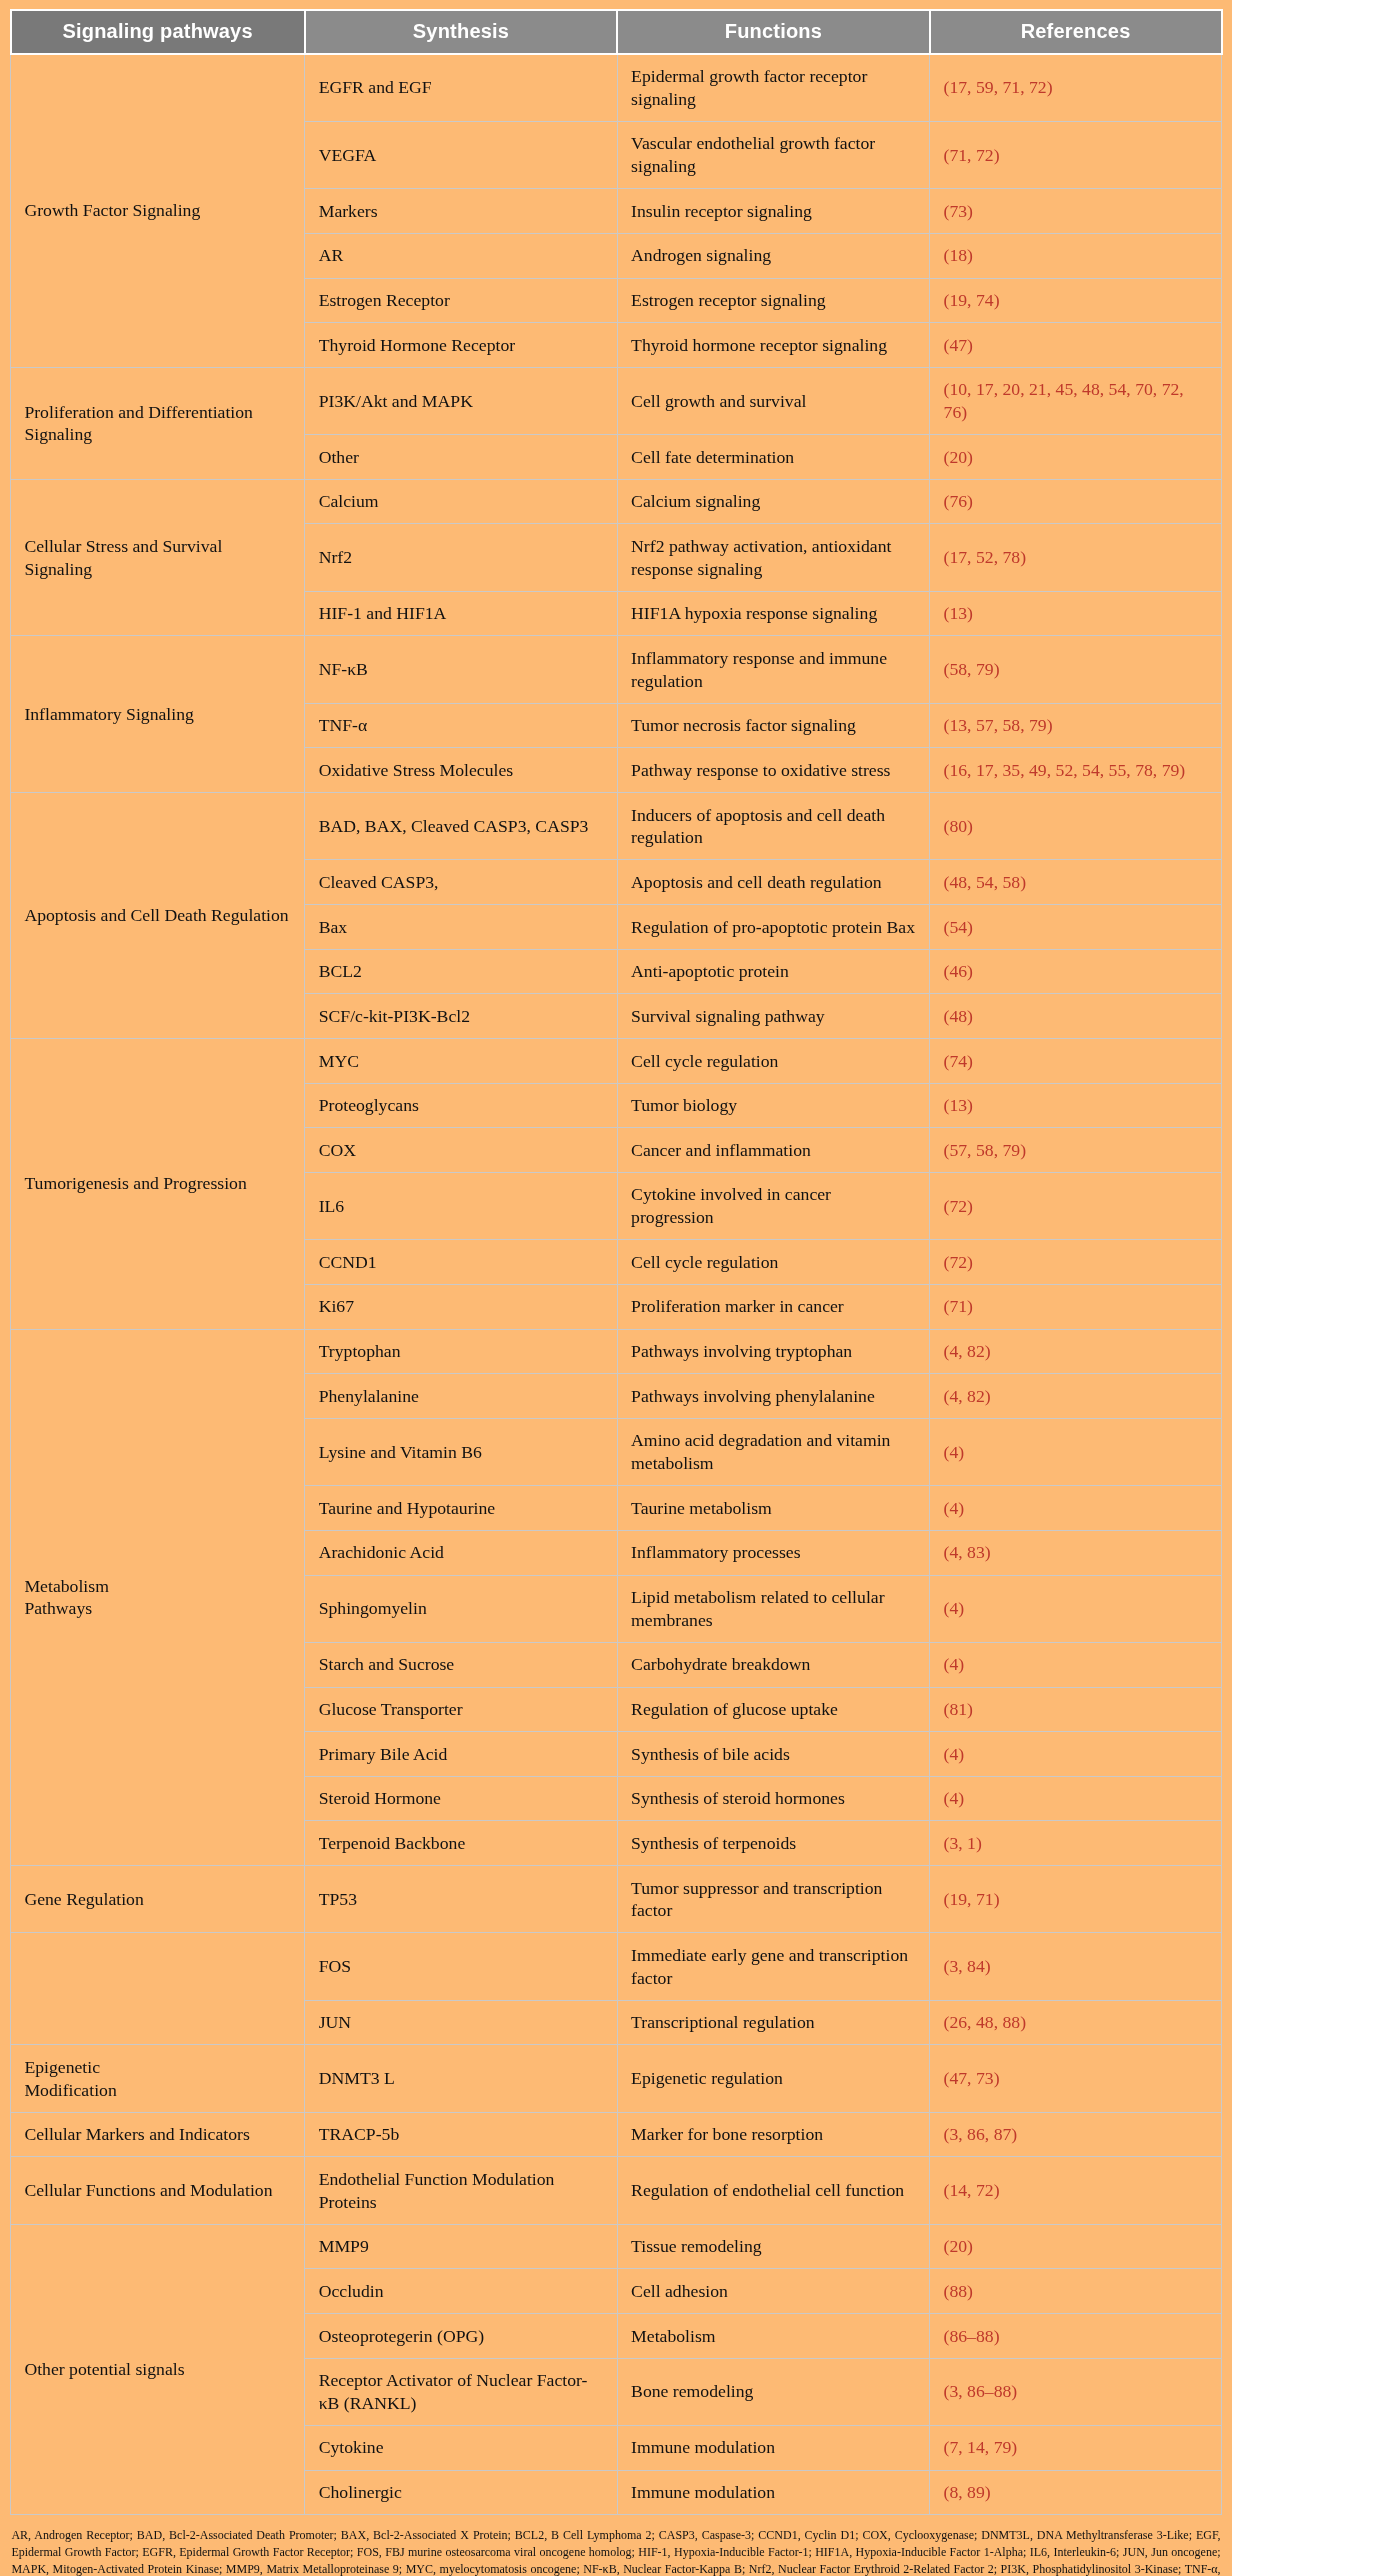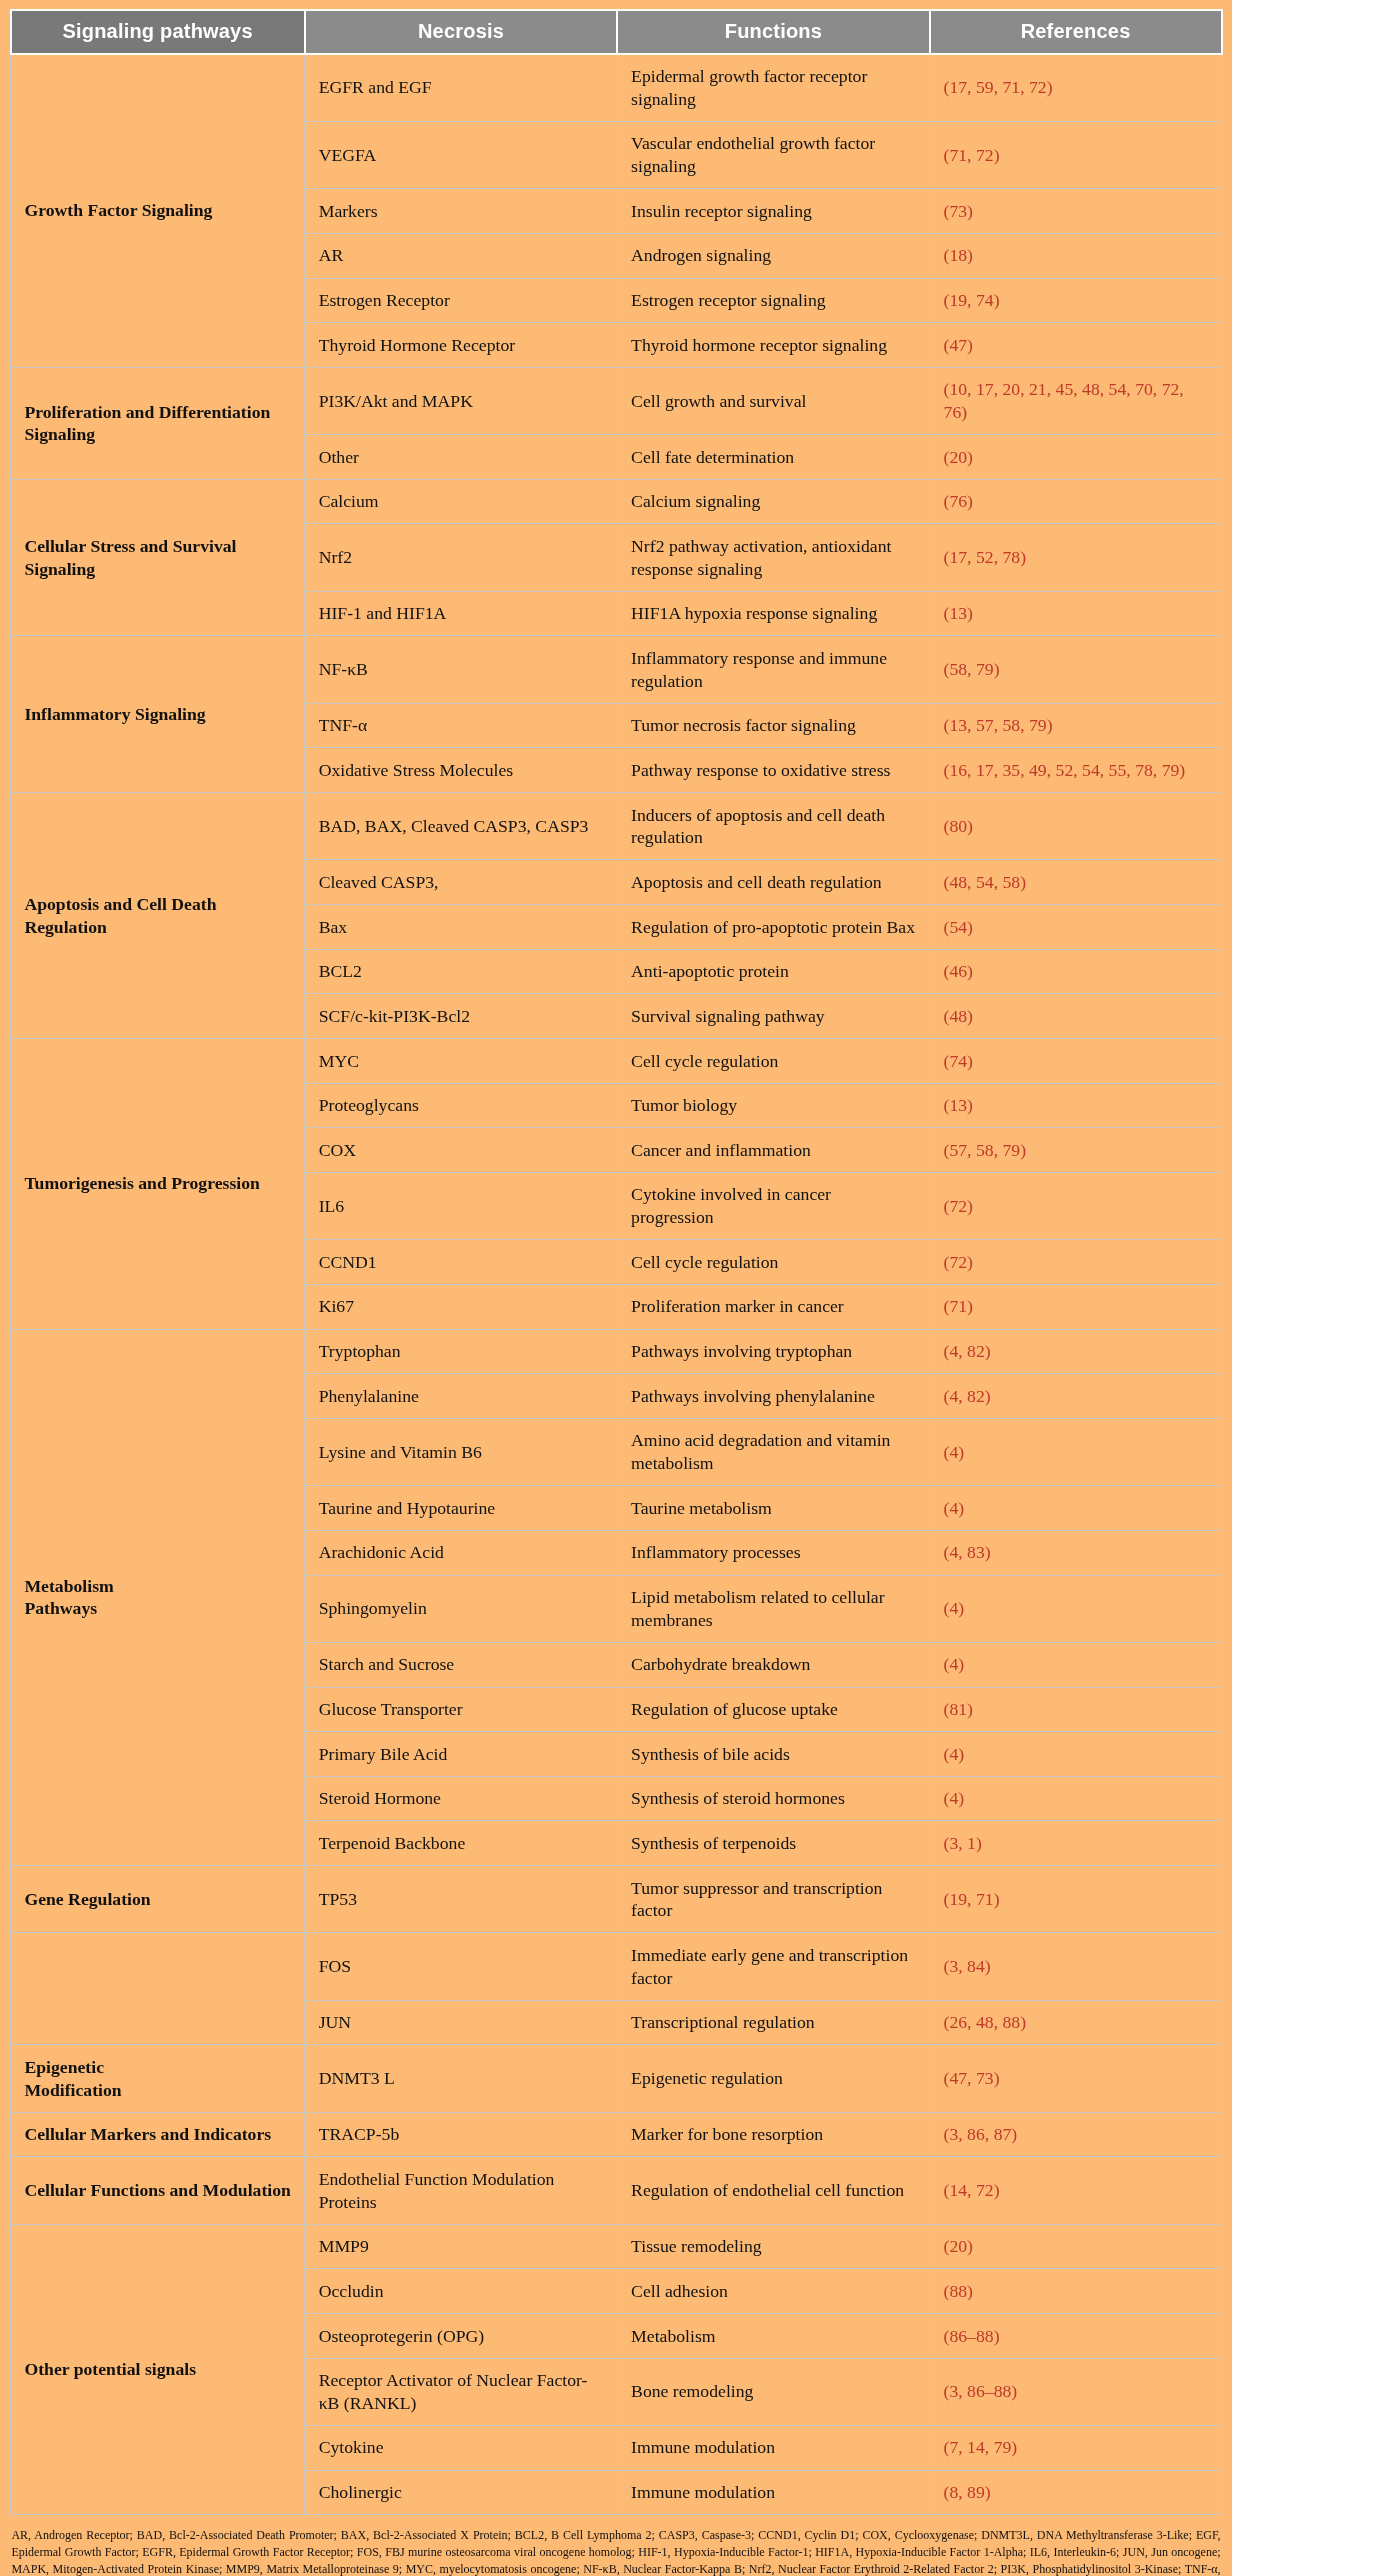--- a/index.html
+++ b/index.html
@@ -36,21 +36,21 @@
   thead th.th-first{background:var(--header-bg-first);}
   tbody td{
     border:1px solid var(--grid);
     font-size:17.7px;
     line-height:1.28;
     padding:10.5px 11.5px 10.5px 13.4px;
     vertical-align:middle;
     text-align:left;
     word-wrap:break-word;
   }
-  td.pathway-cell{white-space:pre-line;font-weight:bold;}
+  td.pathway-cell{white-space:pre-line;}
   td.refs-cell{color:var(--ref);}
   td.refs-cell span{cursor:pointer;}
   .footnote{
     margin:11.5px 1.9px 0 1.9px;
     font-size:12px;
     line-height:1.42;
     text-align:justify;
     color:var(--text);
   }
 </style>
@@ -61,21 +61,21 @@
   <table>
     <colgroup>
       <col class="c1">
         <col class="c2">
         <col class="c3">
         <col class="c4">
     </colgroup>
     <thead>
       <tr>
         <th class="th-first">Signaling pathways</th>
-        <th>Necrosis</th>
+        <th>Synthesis</th>
         <th>Functions</th>
         <th>References</th>
       </tr>
     </thead>
     <tbody>
         <tr>
           <td rowspan="6" class="pathway-cell">Growth Factor Signaling</td>
           <td class="molecule-cell">EGFR and EGF</td>
           <td class="function-cell">Epidermal growth factor receptor signaling</td>
           <td class="refs-cell"><span>(17, 59, 71, 72)</span></td>

